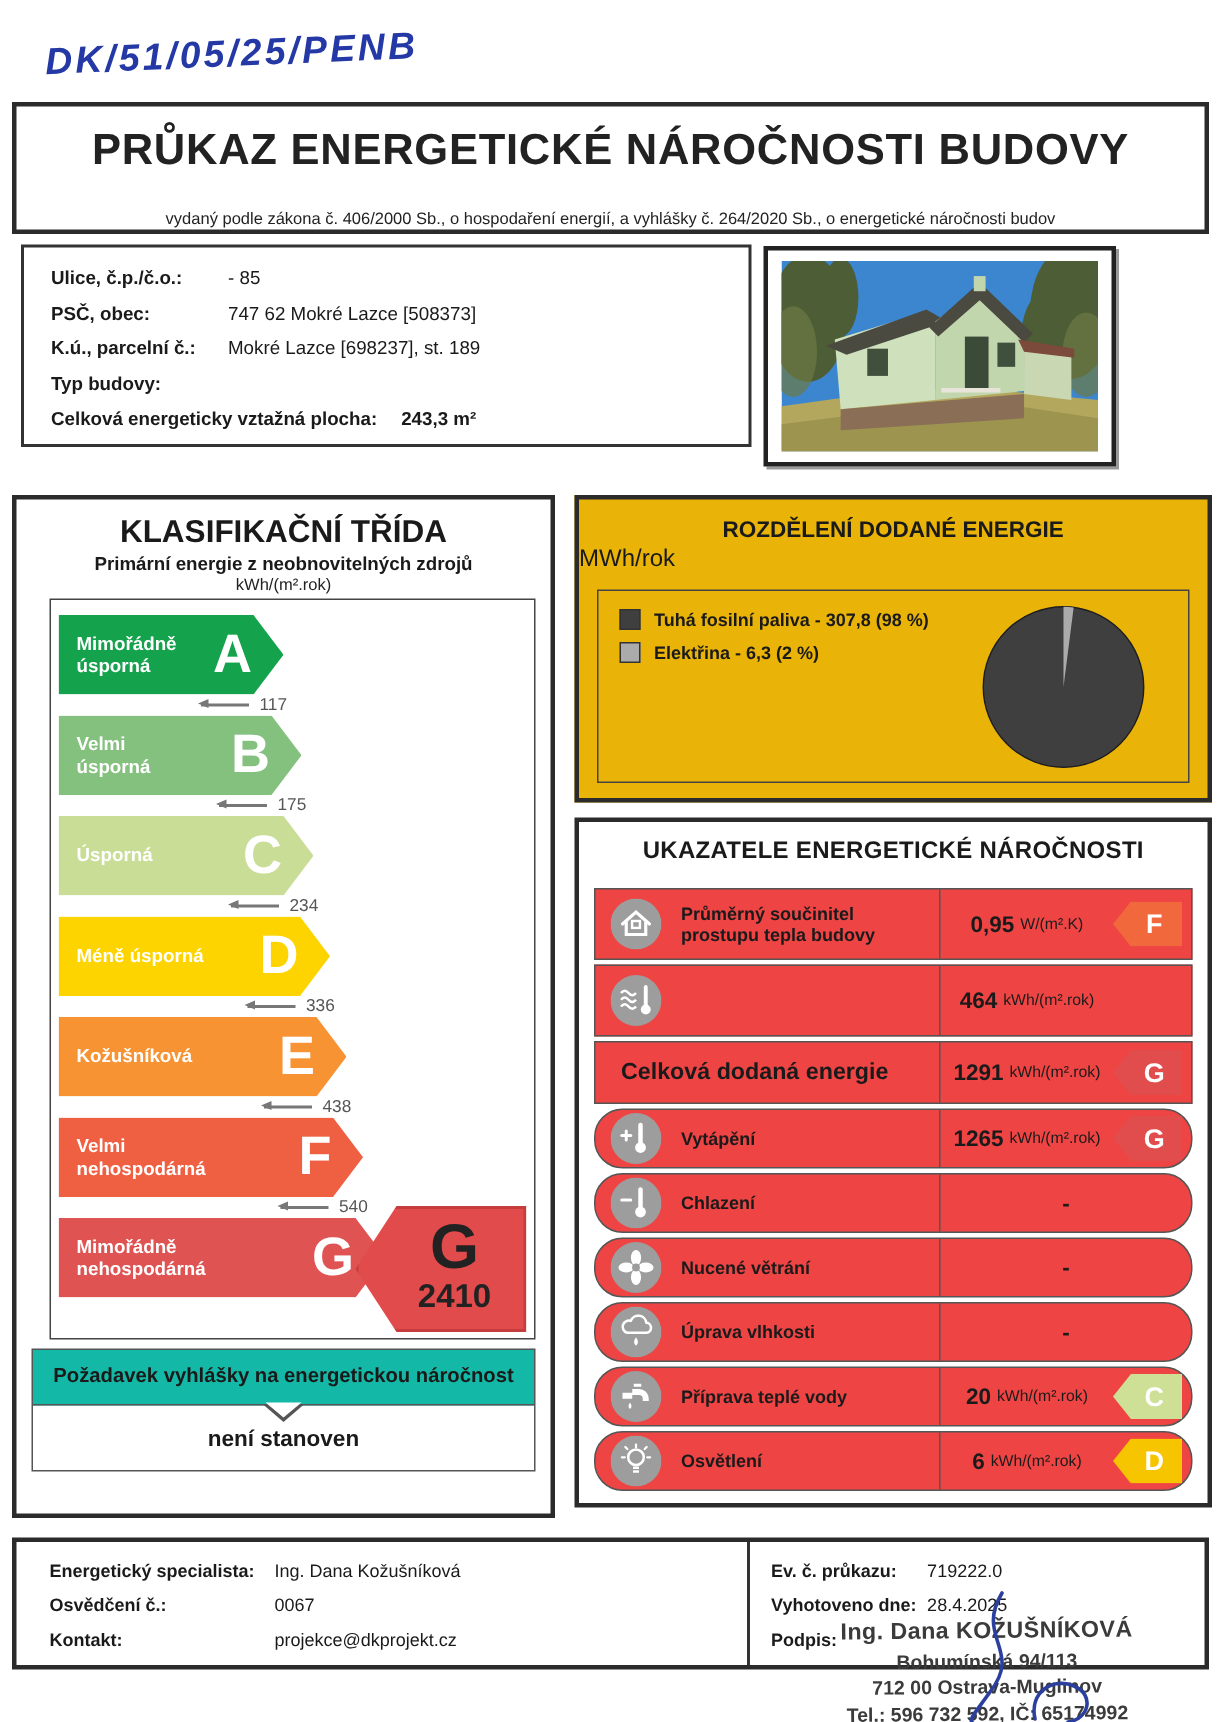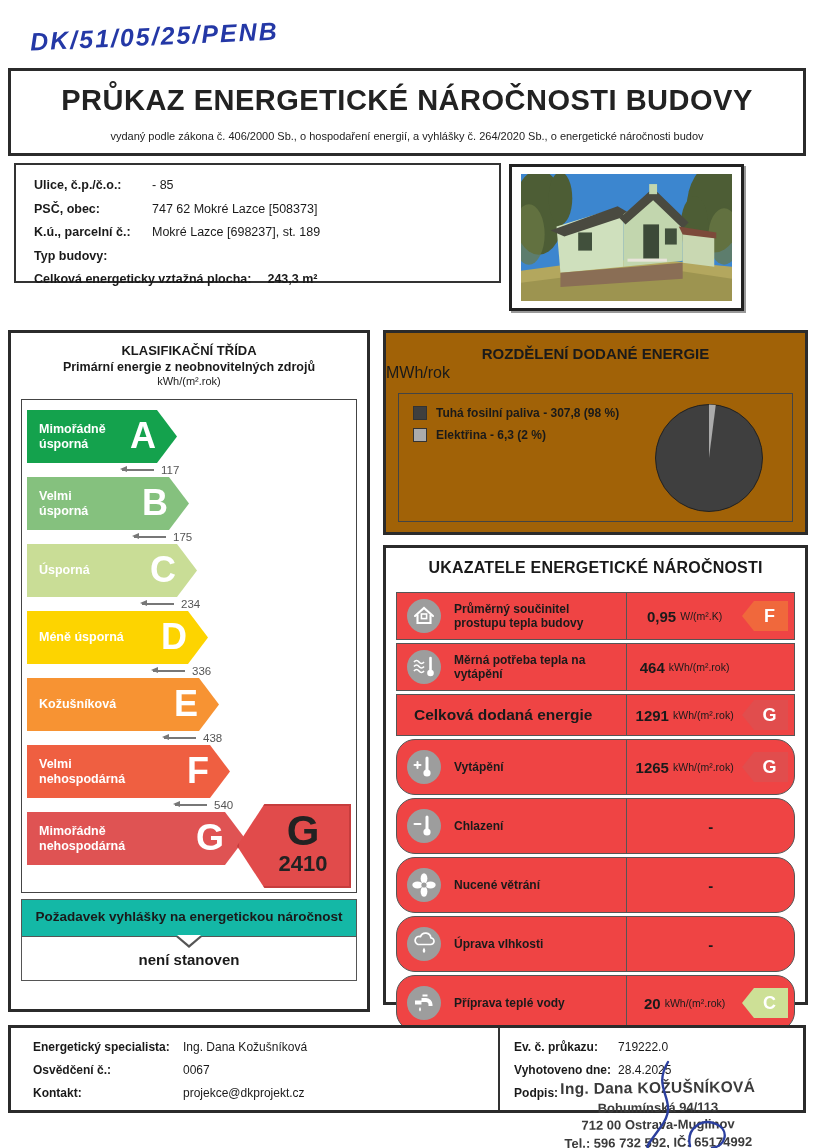--- a/index.html
+++ b/index.html
@@ -5,40 +5,40 @@
   * { margin:0; padding:0; box-sizing:border-box; }
   body { background:#e8e8e8; font-family:"Liberation Sans", sans-serif; }
   .page { position:relative; width:816px; height:1148px; background:#ffffff; margin:0 auto; overflow:hidden; color:#1a1a1a; }
 
   
   .hand-note { position:absolute; left:30px; top:22px; font-size:25px; font-style:italic; letter-spacing:2px; transform:rotate(-2.5deg); font-weight:bold; }
 
   
   .header-box { position:absolute; left:8px; top:68px; width:798px; height:88px; border:3px solid #2b2b2b; text-align:center; background:#fff; }
   .header-title { margin-top:13px; font-size:29px; font-weight:bold; letter-spacing:.5px; color:#222; }
-  .header-subtitle { margin-top:13px; font-size:11px; color:#222; }
-
-  
-  .info-box { position:absolute; left:14px; top:163px; width:487px; height:120px; border:2px solid #333; padding:13px 0 0 18px; background:#fff; }
+  .header-subtitle { margin-top:23px; font-size:11px; color:#222; }
+
+  
+  .info-box { position:absolute; left:14px; top:163px; width:487px; height:135px; border:2px solid #333; padding:13px 0 0 18px; background:#fff; }
   .info-row { display:flex; margin-bottom:9.5px; font-size:12.5px; }
   .info-label { font-weight:bold; min-width:118px; padding-right:6px; }
   .info-value { }
   .info-row.inline .info-label { min-width:0; margin-right:10px; }
   .info-row.inline .info-value { font-weight:bold; }
 
   
   .photo-frame { position:absolute; left:509px; top:164px; width:235px; height:147px; border:3px solid #222; background:#fff; padding:7px 9px; box-shadow:2px 2px 0 #999; }
   .photo-frame svg { width:100%; height:100%; display:block; }
 
   
   .class-panel { position:absolute; left:8px; top:330px; width:362px; height:682px; border:3px solid #2b2b2b; background:#fff; }
-  .cp-title { text-align:center; margin-top:10px; font-size:13px; font-weight:bold; }
+  .cp-title { text-align:center; margin-top:10px; font-size:21px; font-weight:bold; }
   .cp-sub { text-align:center; margin-top:2px; font-size:12.5px; font-weight:bold; }
   .cp-unit { text-align:center; margin-top:1px; font-size:11px; color:#222; }
-  .chart-box { position:absolute; left:10px; right:10px; top:66px; height:494px; border:1.5px solid #444; padding:10px 0 0 5px; }
+  .chart-box { position:absolute; left:22px; right:10px; top:66px; height:494px; border:1.5px solid #444; padding:10px 0 0 5px; }
   .class-arrow { position:relative; height:53px; color:#fff; display:flex; align-items:center;
                  clip-path:polygon(0 0, calc(100% - 20px) 0, 100% 50%, calc(100% - 20px) 100%, 0 100%); }
   .ca-label { font-size:12.5px; font-weight:bold; line-height:1.2; padding-left:12px; }
   .ca-letter { position:absolute; right:21px; top:50%; transform:translateY(-53%); font-size:36px; font-weight:bold; }
   .ca-0{width:150px}.ca-1{width:162px}.ca-2{width:170px}.ca-3{width:181px}.ca-4{width:192px}.ca-5{width:203px}.ca-6{width:218px}
   .ca-0 .ca-label,.ca-1 .ca-label,.ca-5 .ca-label,.ca-6 .ca-label{ max-width:92px; }
   .threshold { height:14px; font-size:11.5px; color:#555; display:flex; align-items:center; }
   .th-line { display:inline-block; width:32px; height:1.5px; background:#777; position:relative; margin-right:7px; }
   .th-line::before { content:''; position:absolute; left:-2px; top:-2.8px; border-right:7px solid #777; border-top:3.5px solid transparent; border-bottom:3.5px solid transparent; }
   .t-0{padding-left:95px}.t-1{padding-left:107px}.t-2{padding-left:115px}.t-3{padding-left:126px}.t-4{padding-left:137px}.t-5{padding-left:148px}
@@ -48,21 +48,21 @@
   .big-g-value { font-size:22px; font-weight:bold; line-height:1; margin-top:1px; }
   .req-box { position:absolute; left:10px; right:10px; top:566px; border:1.5px solid #555; }
   .req-head { position:relative; background:#14b8a6; border-bottom:1.5px solid #555; padding:8px 10px 10px; text-align:center; font-size:13.5px; font-weight:bold; line-height:1.3; }
   .req-notch-border { position:absolute; left:50%; bottom:-12px; transform:translateX(-50%); width:0; height:0;
       border-left:14px solid transparent; border-right:14px solid transparent; border-top:12px solid #555; }
   .req-notch-fill { position:absolute; left:50%; bottom:-9px; transform:translateX(-50%); width:0; height:0;
       border-left:12px solid transparent; border-right:12px solid transparent; border-top:10px solid #fff; z-index:2; }
   .req-value { text-align:center; font-size:15px; font-weight:bold; padding:14px 0 12px; background:#fff; }
 
   
-  .pie-panel { position:absolute; left:383px; top:330px; width:425px; height:205px; border:3px solid #2b2b2b; background:#a16207; }
+  .pie-panel { position:absolute; left:383px; top:330px; width:425px; height:205px; border:3px solid #2b2b2b; background:#eab308; }
   .pp-title { text-align:center; margin-top:12px; font-size:15px; font-weight:bold; }
   .pp-unit { text-align:left; margin-top:2px; font-size:16px; }
   .pp-box { position:absolute; left:12px; right:12px; top:60px; bottom:10px; border:1.5px solid #444; }
   .legend { position:absolute; left:14px; top:12px; }
   .legend-item { display:flex; align-items:center; margin-bottom:8px; }
   .legend-swatch { width:14px; height:14px; border:1px solid #333; margin-right:9px; flex:0 0 auto; }
   .legend-label { font-size:12px; font-weight:bold; }
   .pie-svg { position:absolute; right:22px; top:50%; transform:translateY(-50%); width:122px; height:122px; }
 
   
@@ -75,21 +75,21 @@
   .ind-row.total .ind-cell-label { padding-left:17px; }
   .ind-row.total .ind-label { font-size:15.5px; max-width:none; }
   .ind-cell-value { flex:1; position:relative; display:flex; align-items:center; justify-content:center; }
   .ind-cell-value.has-badge { padding-right:52px; }
   .ind-num { font-size:15px; font-weight:bold; }
   .ind-unit { font-size:10.5px; margin-left:4px; }
   .badge { position:absolute; right:6px; top:50%; transform:translateY(-50%); width:46px; height:30px; color:#fff;
            clip-path:polygon(0 50%, 26% 0, 100% 0, 100% 100%, 26% 100%); display:flex; align-items:center; justify-content:center; padding-left:9px;
            font-size:18px; font-weight:bold; }
   .icon-circle { width:34px; height:34px; flex:0 0 auto; }
-  .r-tall { height:48px; } .r-mid { height:42px; } .r-std { height:56px;border-radius:19px; }
+  .r-tall { height:48px; } .r-mid { height:42px; } .r-std { height:40px;border-radius:19px; }
 
   
   .footer-box { position:absolute; left:8px; top:1025px; width:798px; height:88px; border:3px solid #2b2b2b; display:flex; background:#fff; }
   .foot-left { flex:0 0 61.5%; padding:12px 0 0 22px; }
   .foot-right { flex:1; border-left:2px solid #333; padding:12px 0 0 14px; position:relative; }
   .foot-row { display:flex; font-size:12px; margin-bottom:9px; }
   .foot-left .foot-label { font-weight:bold; min-width:150px; }
   .foot-right .foot-label { font-weight:bold; min-width:104px; }
 
   
@@ -289,21 +289,20 @@
       <div class="ind-row r-tall">
         <div class="ind-cell-label">
           <svg class="icon-circle" viewBox="0 0 34 34">
             <circle cx="17" cy="17" r="17" fill="#9d9d9d"></circle>
             <path d="M7 12 q2.5 -3 5 0 t5 0" stroke="#fff" stroke-width="1.7" fill="none"></path>
             <path d="M7 16.5 q2.5 -3 5 0 t5 0" stroke="#fff" stroke-width="1.7" fill="none"></path>
             <path d="M7 21 q2.5 -3 5 0 t5 0" stroke="#fff" stroke-width="1.7" fill="none"></path>
             <line x1="23.5" y1="8" x2="23.5" y2="20" stroke="#fff" stroke-width="2.6" stroke-linecap="round"></line>
             <circle cx="23.5" cy="23" r="3.3" fill="#fff"></circle>
           </svg>
-          <span class="ind-label">Měrná potřeba tepla na vytápění</span>
         </div>
         <div class="ind-cell-value has-badge">
           <span class="ind-num">464</span>
           <span class="ind-unit">kWh/(m².rok)</span>
         </div>
       </div>
 
       <div class="ind-row r-mid total">
         <div class="ind-cell-label">
           <span class="ind-label">Celková dodaná energie</span>

